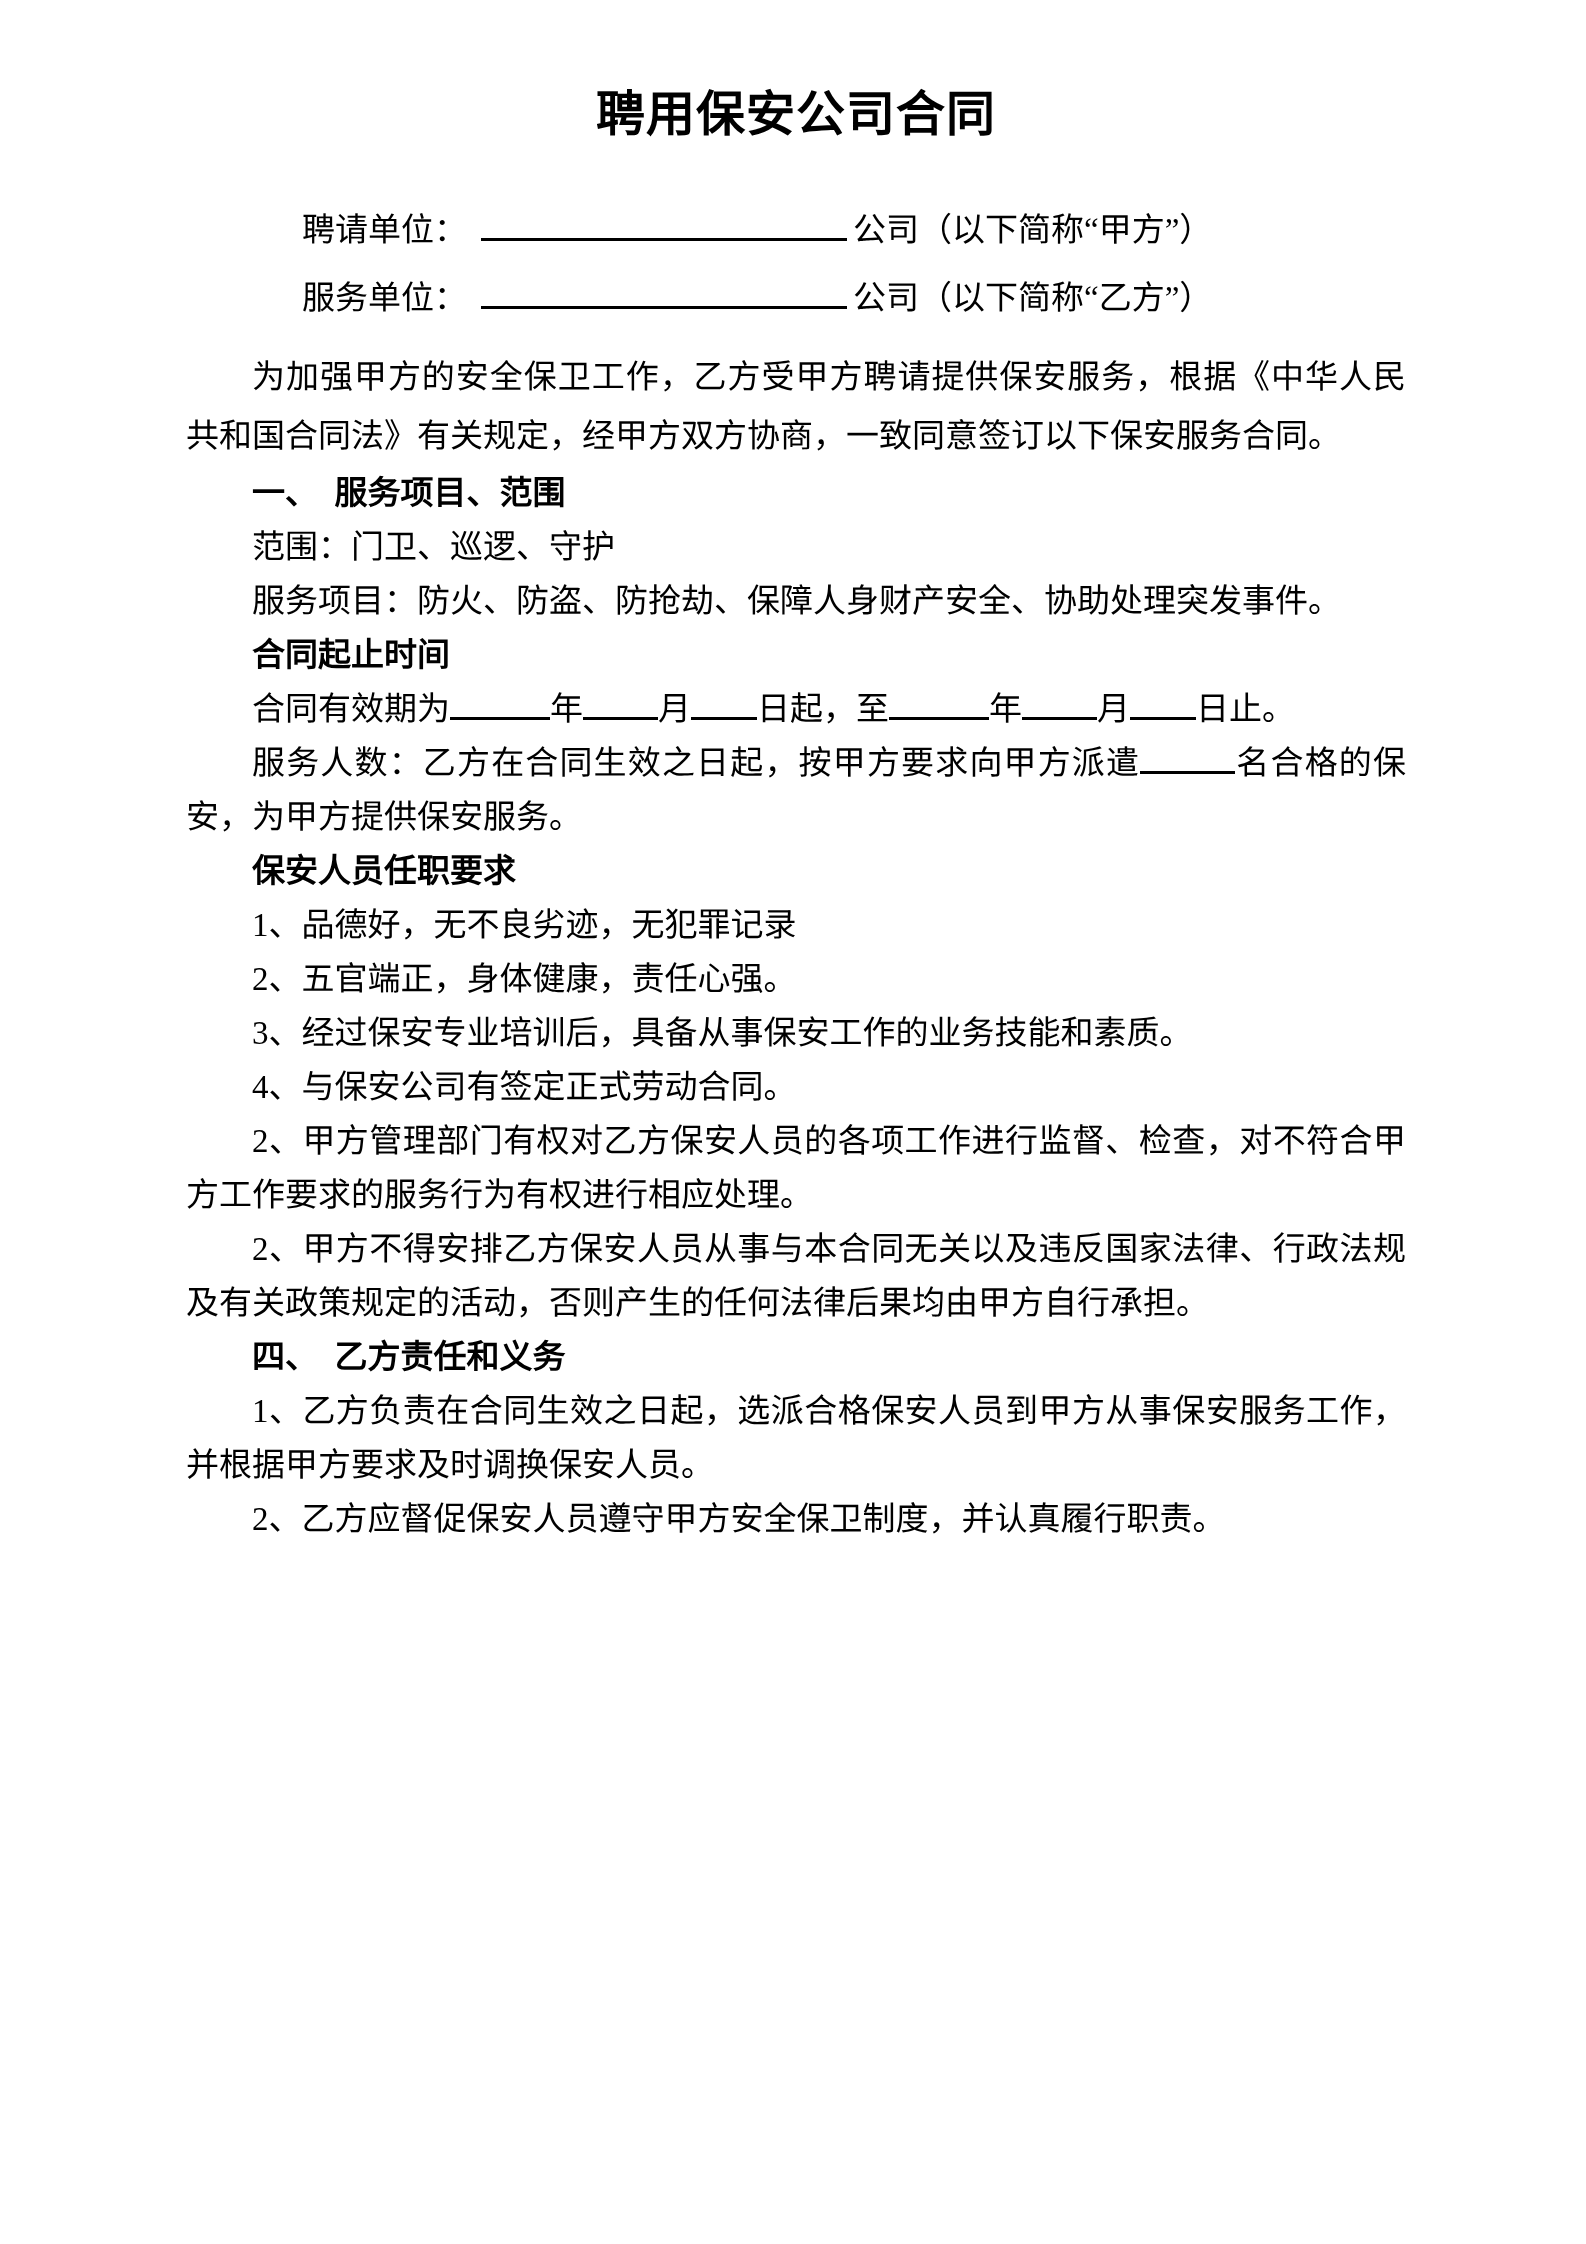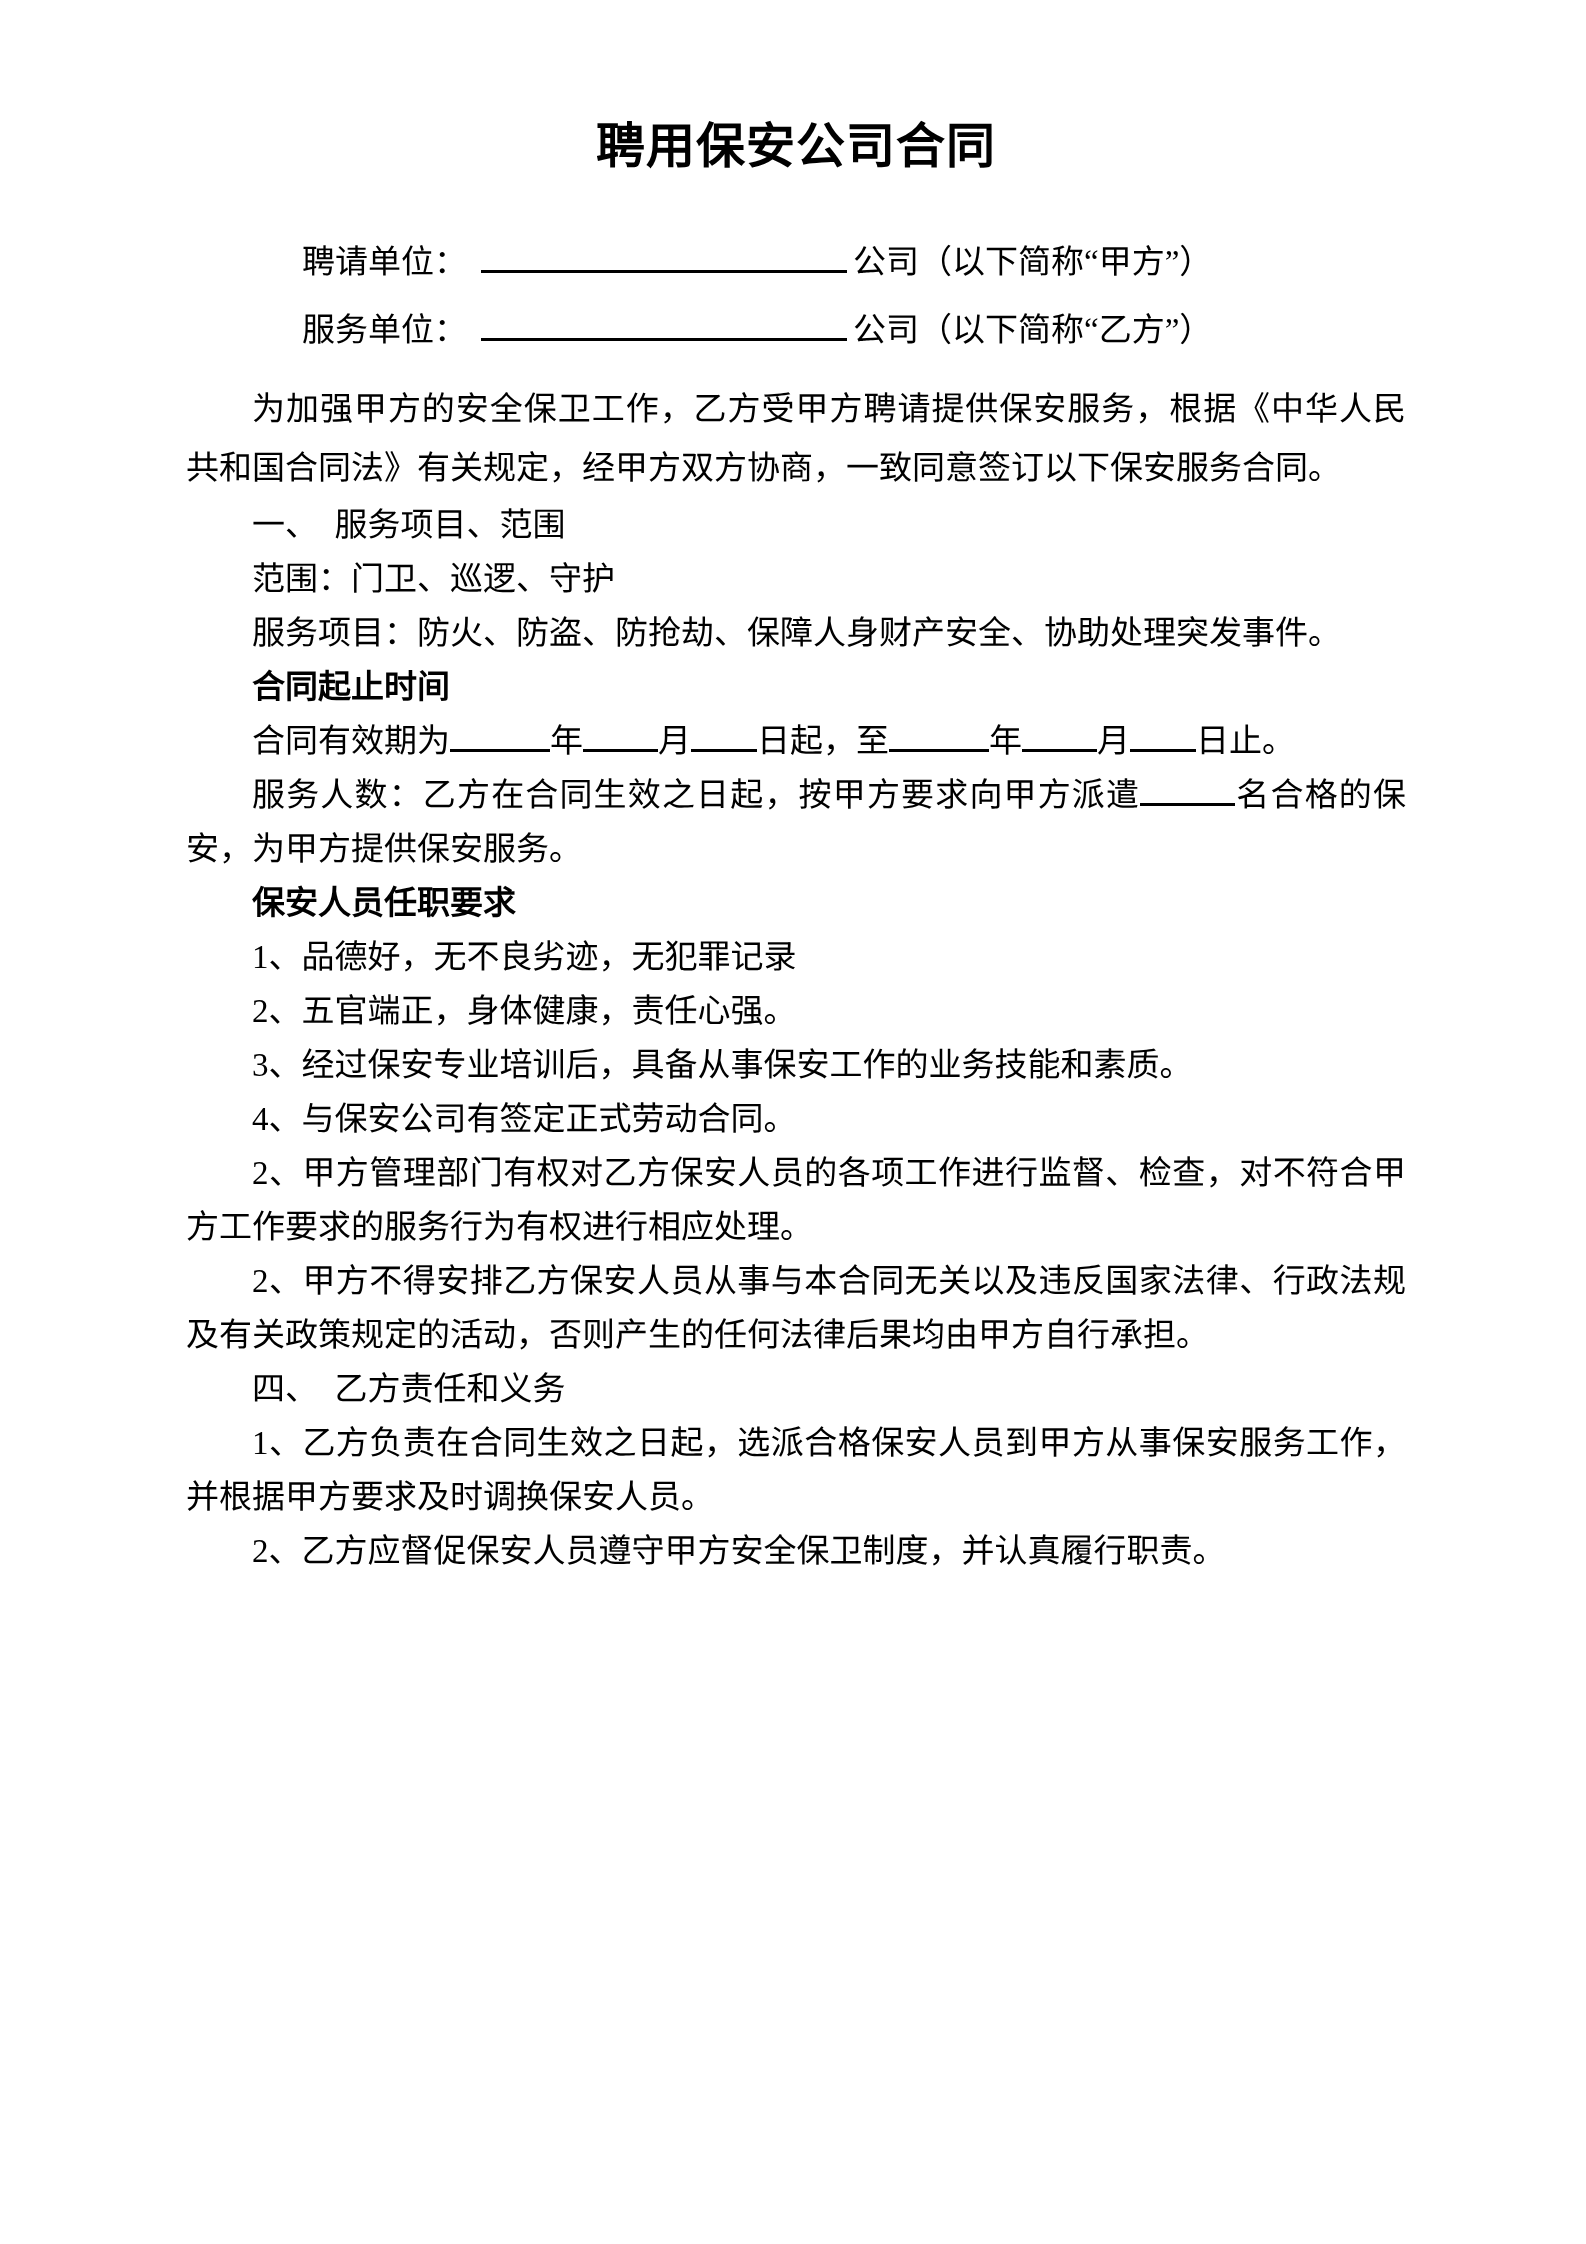--- a/index.html
+++ b/index.html
@@ -7,21 +7,21 @@
     padding: 0;
     background: #ffffff;
     color: #000000;
   }
   .page {
     position: relative;
     width: 1586px;
     height: 2244px;
     box-sizing: border-box;
     background: #ffffff;
-    padding: 114px 180px 0 186px;
+    padding: 82px 180px 0 186px;
     overflow: hidden;
     font-family: "Liberation Serif", serif;
   }
   .title {
     margin: 0;
     font-family: "Liberation Sans", sans-serif;
     font-weight: 700;
     font-size: 49px;
     line-height: 64px;
     text-align: center;
@@ -44,21 +44,21 @@
   .mainbody {
     font-size: 33px;
     line-height: 54px;
   }
   .mainbody p {
     margin: 0;
     text-indent: 66px;
     text-align: justify;
   }
   .heading {
-    font-weight: 400;
+    font-weight: 700;
   }
   .bold {
     font-weight: 700;
   }
   
   .blank {
     display: inline-block;
     height: 0.95em;
     border-bottom: 3px solid #000000;
     vertical-align: baseline;

